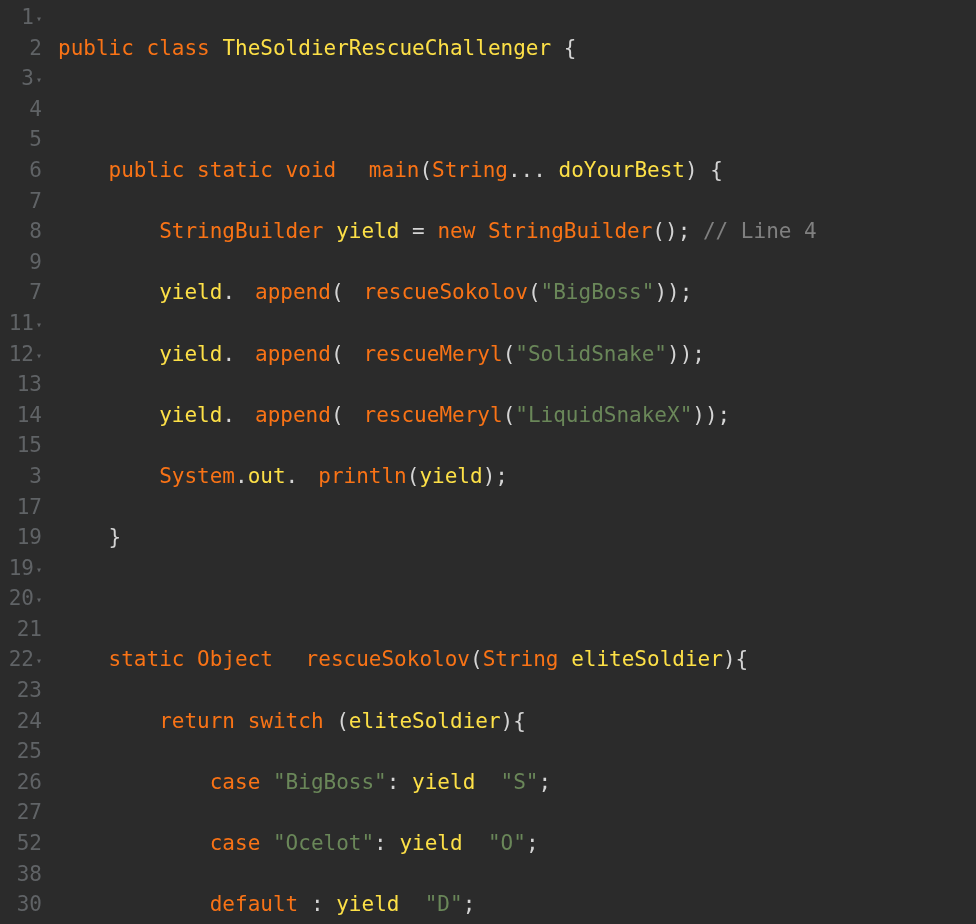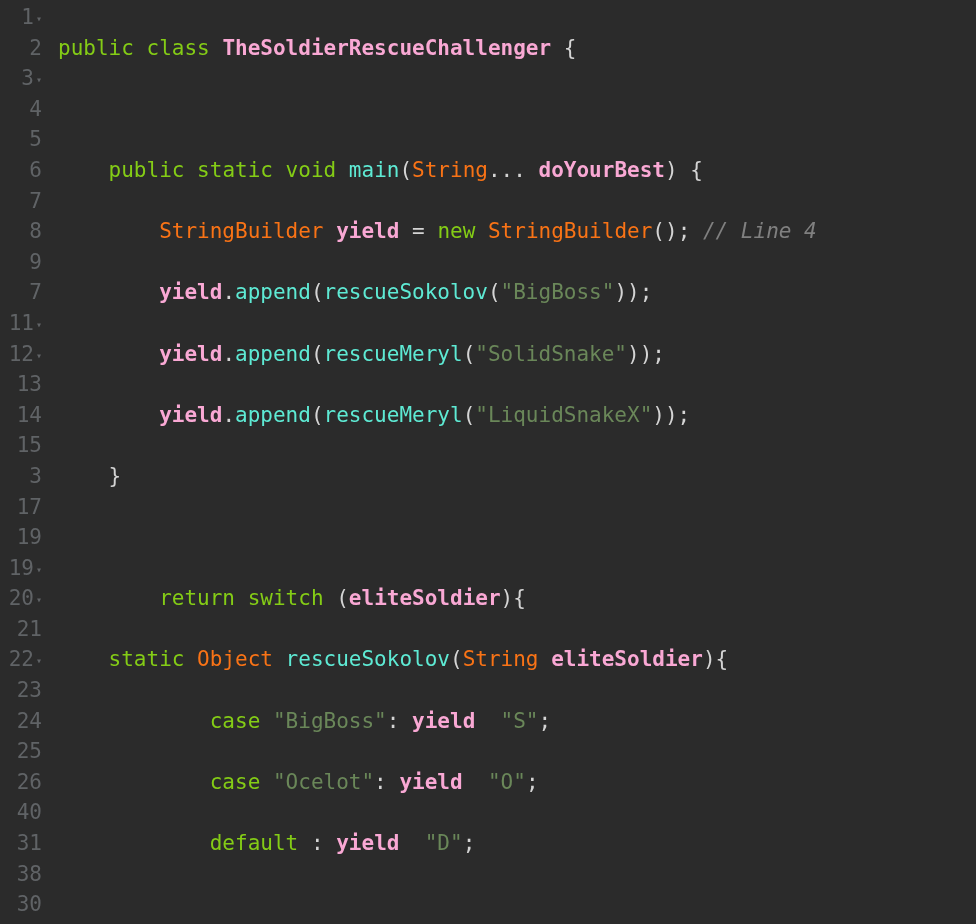--- a/index.html
+++ b/index.html
@@ -40,26 +40,26 @@
   .code {
     padding: 2px 0 0 8px;
     white-space: pre;
     flex: 1;
     position: relative;
   }
   .code .line {
     height: 30.6px;
   }
   
-  .kw { color: #84cc16; }         
+  .kw { color: #f97316; }         
   .typeRed { color: #f97316; }      
-  .ident { color: #f9a8d4; font-weight: bold; }        
-  .method { color: #5eead4; }       
+  .ident { color: #fde047; }        
+  .method { color: #f97316; margin-left: 20px; }       
   .str { color: #6a8759; }          
-  .comment { color: #808080; font-style: italic; }
+  .comment { color: #808080; }
   .punct { color: #d4d4d4; }
   .paren { color: #d4d4d4; }
 </style>
 </head>
 <body>
 
 <div class="editor">
   <div class="gutter">
   <div class="ln">1<span class="fold-marker">▾</span></div>
       <div class="ln">2</div>
@@ -80,37 +80,38 @@
       <div class="ln">17</div>
       <div class="ln">19</div>
       <div class="ln">19<span class="fold-marker">▾</span></div>
       <div class="ln">20<span class="fold-marker">▾</span></div>
       <div class="ln">21</div>
       <div class="ln">22<span class="fold-marker">▾</span></div>
       <div class="ln">23</div>
       <div class="ln">24</div>
       <div class="ln">25</div>
       <div class="ln">26</div>
-      <div class="ln">40</div>
-      <div class="ln">31</div>
+      <div class="ln">27</div>
+      <div class="ln">52</div>
       <div class="ln">38</div>
       <div class="ln">30</div>
     </div>
   <div class="code">
 <div class="line"><span class="kw">public</span> <span class="kw">class</span> <span class="ident">TheSoldierRescueChallenger</span> <span class="punct">{</span></div>
 <div class="line"></div>
 <div class="line">    <span class="kw">public</span> <span class="kw">static</span> <span class="kw">void</span> <span class="method">main</span><span class="paren">(</span><span class="typeRed">String</span><span class="punct">...</span> <span class="ident">doYourBest</span><span class="paren">)</span> <span class="punct">{</span></div>
 <div class="line">        <span class="typeRed">StringBuilder</span> <span class="ident">yield</span> <span class="punct">=</span> <span class="kw">new</span> <span class="typeRed">StringBuilder</span><span class="punct">();</span> <span class="comment">// Line 4</span></div>
 <div class="line">        <span class="ident">yield</span><span class="punct">.</span><span class="method">append</span><span class="paren">(</span><span class="method">rescueSokolov</span><span class="paren">(</span><span class="str">"BigBoss"</span><span class="punct">));</span></div>
 <div class="line">        <span class="ident">yield</span><span class="punct">.</span><span class="method">append</span><span class="paren">(</span><span class="method">rescueMeryl</span><span class="paren">(</span><span class="str">"SolidSnake"</span><span class="punct">));</span></div>
 <div class="line">        <span class="ident">yield</span><span class="punct">.</span><span class="method">append</span><span class="paren">(</span><span class="method">rescueMeryl</span><span class="paren">(</span><span class="str">"LiquidSnakeX"</span><span class="punct">));</span></div>
+<div class="line">        <span class="typeRed">System</span><span class="punct">.</span><span class="ident">out</span><span class="punct">.</span><span class="method">println</span><span class="paren">(</span><span class="ident">yield</span><span class="punct">);</span></div>
 <div class="line">    <span class="punct">}</span></div>
 <div class="line"></div>
+<div class="line">    <span class="kw">static</span> <span class="typeRed">Object</span> <span class="method">rescueSokolov</span><span class="paren">(</span><span class="typeRed">String</span> <span class="ident">eliteSoldier</span><span class="punct">){</span></div>
 <div class="line">        <span class="kw">return</span> <span class="kw">switch</span> <span class="paren">(</span><span class="ident">eliteSoldier</span><span class="punct">){</span></div>
-<div class="line">    <span class="kw">static</span> <span class="typeRed">Object</span> <span class="method">rescueSokolov</span><span class="paren">(</span><span class="typeRed">String</span> <span class="ident">eliteSoldier</span><span class="punct">){</span></div>
 <div class="line">            <span class="kw">case</span> <span class="str">"BigBoss"</span><span class="punct">:</span> <span class="ident">yield</span>  <span class="str">"S"</span><span class="punct">;</span></div>
 <div class="line">            <span class="kw">case</span> <span class="str">"Ocelot"</span><span class="punct">:</span> <span class="ident">yield</span>  <span class="str">"O"</span><span class="punct">;</span></div>
 <div class="line">            <span class="kw">default</span> <span class="punct">:</span> <span class="ident">yield</span>  <span class="str">"D"</span><span class="punct">;</span></div>
 
 
 
 
 
 
 

